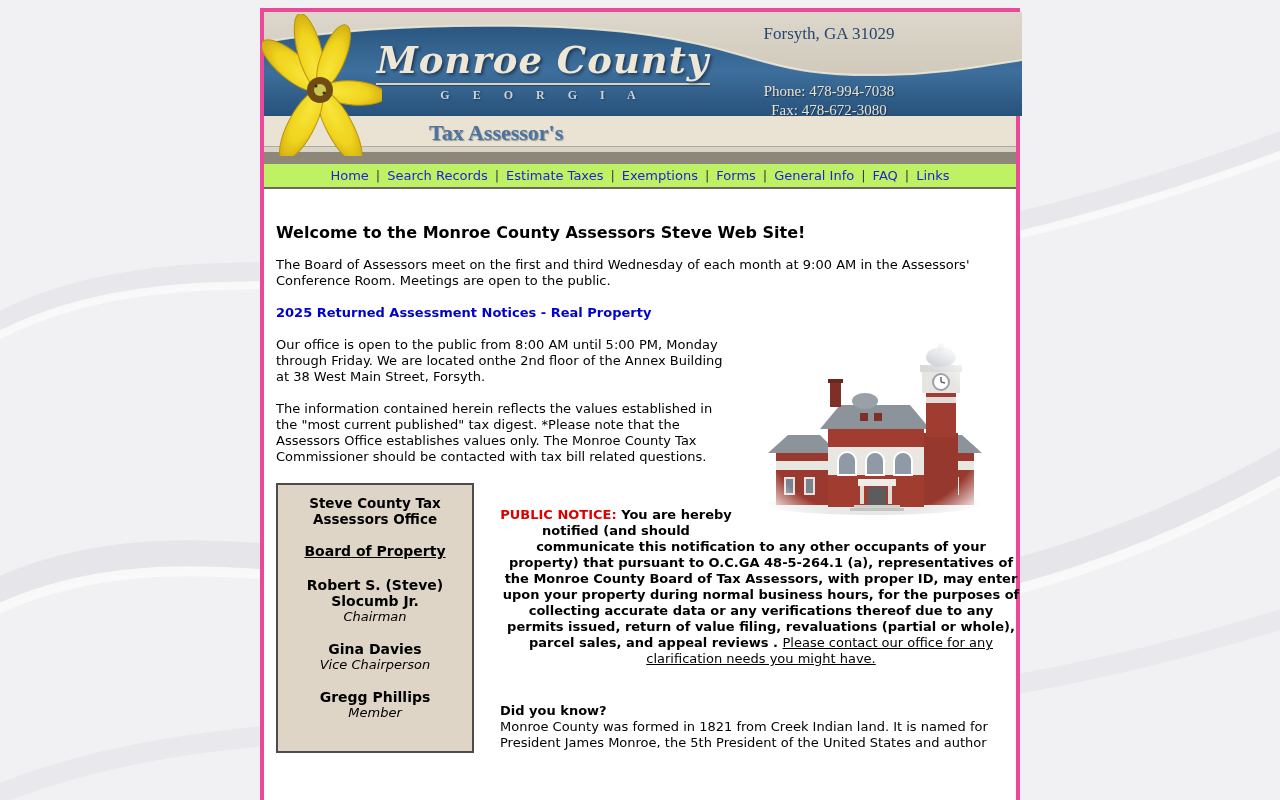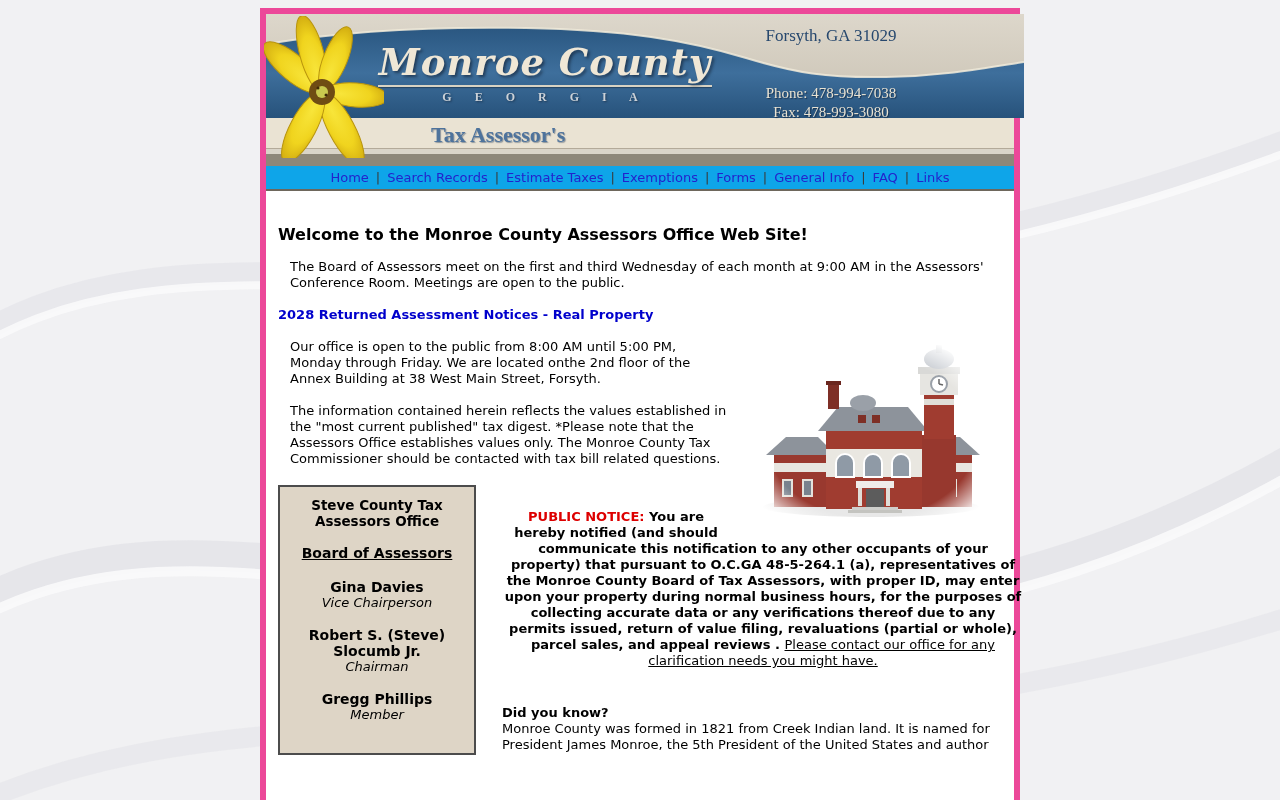--- a/index.html
+++ b/index.html
@@ -9,21 +9,21 @@
     font-family:"DejaVu Sans", sans-serif;
     position:relative;
   }
   
   #bg-swirls { position:absolute; left:0; top:0; z-index:0; }
 
   
   .page-wrap {
     position:relative; z-index:1;
     width:760px; margin:8px auto 0 auto;
-    border:6px solid #ec4899;
+    border:4px solid #ec4899;
     background:#ffffff;
     height:792px;
   }
 
   
   .masthead { position:relative; height:135px; overflow:visible; background:#d6cfc2; }
   .masthead svg.wave { position:absolute; left:0; top:0; }
   .beige-strip {
     position:absolute; left:0; top:104px; width:100%; height:31px;
     background:#eae3d3; border-bottom:1px solid #b3aa99;
@@ -56,33 +56,33 @@
   .contact-blue {
     position:absolute; left:440px; top:70px; width:250px; text-align:center; z-index:4;
     font-family:"Liberation Serif", serif; font-size:15px; color:#e8e2d2; line-height:19px;
     text-shadow:1px 1px 1px rgba(10,25,45,.6);
   }
   .band-light { height:5px; background:#d9d4c8; }
   .band-gray  { height:12px; background:#8d8779; }
 
   
   .navbar {
-    height:25px; background:#0ea5e9; border-bottom:2px solid #6e675c;
+    height:25px; background:#bef264; border-bottom:2px solid #6e675c;
     text-align:center; font-size:13px; line-height:24px;
   }
   .navbar a { color:#2323cc; text-decoration:none; margin:0 5px; cursor:pointer; }
   .navbar .sep { color:#3a3a3a; margin:0 2px; }
 
   
   .content {
     background:#fff; padding:34px 12px 0 12px; color:#000;
     font-size:13px; line-height:16px; height:100%;
   }
   h1.welcome { font-size:16px; line-height:19px; font-weight:bold; margin:0 0 15px 0; }
-  p.body-par { margin:0 0 16px 12px; }
+  p.body-par { margin:0 0 16px 0; }
   a.assess-link { color:#0000cc; font-weight:bold; text-decoration:none; cursor:pointer; }
   p.assess { margin:0 0 16px 0; }
   .courthouse { float:right; width:262px; height:198px; margin:0 0 4px 10px; }
 
   
   .lower { clear:none; margin-top:18px; }
   .board-box {
     float:left; width:198px; border:2px solid #4c4c4c; background:#ded5c6;
     text-align:center; padding:10px 6px 14px 6px; font-size:13.5px; line-height:16px;
   }
@@ -169,37 +169,37 @@
       <div class="rule"></div>
       <div class="state">G E O R G I A</div>
     </div>
     <div class="dept">Tax Assessor's</div>
 
     <div class="contact-top">
       <div>Forsyth, GA 31029</div>
     </div>
     <div class="contact-blue">
       <div>Phone: 478-994-7038</div>
-      <div>Fax: 478-993-3080</div>
+      <div>Fax: 478-672-3080</div>
     </div>
   </div>
   <div class="band-light"></div>
   <div class="band-gray"></div>
 
   <div class="navbar">
     <a>Home</a><span class="sep">|</span><a>Search Records</a><span class="sep">|</span><a>Estimate Taxes</a><span class="sep">|</span><a>Exemptions</a><span class="sep">|</span><a>Forms</a><span class="sep">|</span><a>General Info</a><span class="sep">|</span><a>FAQ</a><span class="sep">|</span><a>Links</a>
   </div>
 
   <div class="content">
 
-    <h1 class="welcome">Welcome to the Monroe County Assessors Office Web Site!</h1>
+    <h1 class="welcome">Welcome to the Monroe County Assessors Steve Web Site!</h1>
 
     <p class="body-par">The Board of Assessors meet on the first and third Wednesday of each month at 9:00 AM in the Assessors' Conference Room. Meetings are open to the public.</p>
 
-    <p class="assess"><a class="assess-link">2028 Returned Assessment Notices - Real Property</a></p>
+    <p class="assess"><a class="assess-link">2025 Returned Assessment Notices - Real Property</a></p>
 
     <div class="courthouse" aria-label="Monroe County Courthouse">
       <svg width="262" height="198" viewBox="0 0 262 198">
         <defs>
           <radialGradient id="vig" cx="0.5" cy="0.5" r="0.56">
             <stop offset="0.72" stop-color="#ffffff" stop-opacity="0"></stop>
             <stop offset="0.97" stop-color="#ffffff" stop-opacity="1"></stop>
           </radialGradient>
         </defs>
         <rect width="262" height="198" fill="#ffffff"></rect>
@@ -256,28 +256,28 @@
       </svg>
     </div>
 
     <p class="body-par">Our office is open to the public from 8:00 AM until 5:00 PM, Monday through Friday. We are located onthe 2nd floor of the Annex Building at 38 West Main Street, Forsyth.</p>
     <p class="body-par">The information contained herein reflects the values established in the "most current published" tax digest. *Please note that the Assessors Office establishes values only. The Monroe County Tax Commissioner should be contacted with tax bill related questions.</p>
 
     <div class="lower">
 
       <div class="board-box">
         <div class="bb-title">Steve County Tax Assessors Office</div>
-        <div class="bb-sub">Board of Assessors</div>
+        <div class="bb-sub">Board of Property</div>
+        <div class="member">
+          <div class="m-name">Robert S. (Steve) Slocumb Jr.</div>
+          <div class="m-role">Chairman</div>
+        </div>
         <div class="member">
           <div class="m-name">Gina Davies</div>
           <div class="m-role">Vice Chairperson</div>
-        </div>
-        <div class="member">
-          <div class="m-name">Robert S. (Steve) Slocumb Jr.</div>
-          <div class="m-role">Chairman</div>
         </div>
         <div class="member">
           <div class="m-name">Gregg Phillips</div>
           <div class="m-role">Member</div>
         </div>
 
       </div>
 
       <div class="notice-col">
         <div class="notice">

